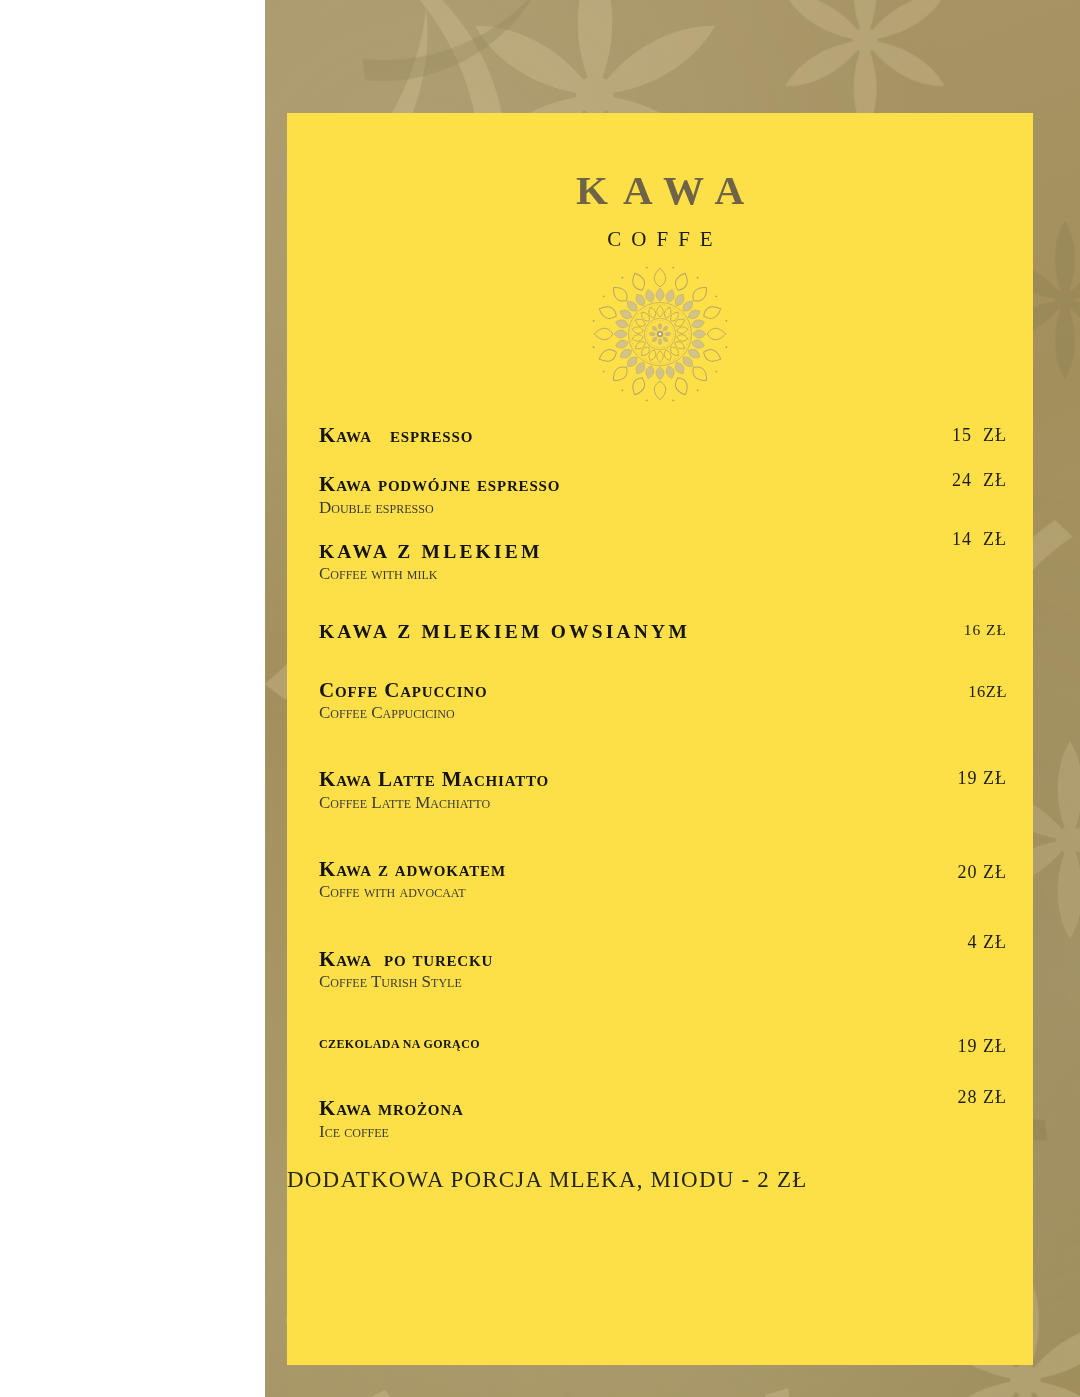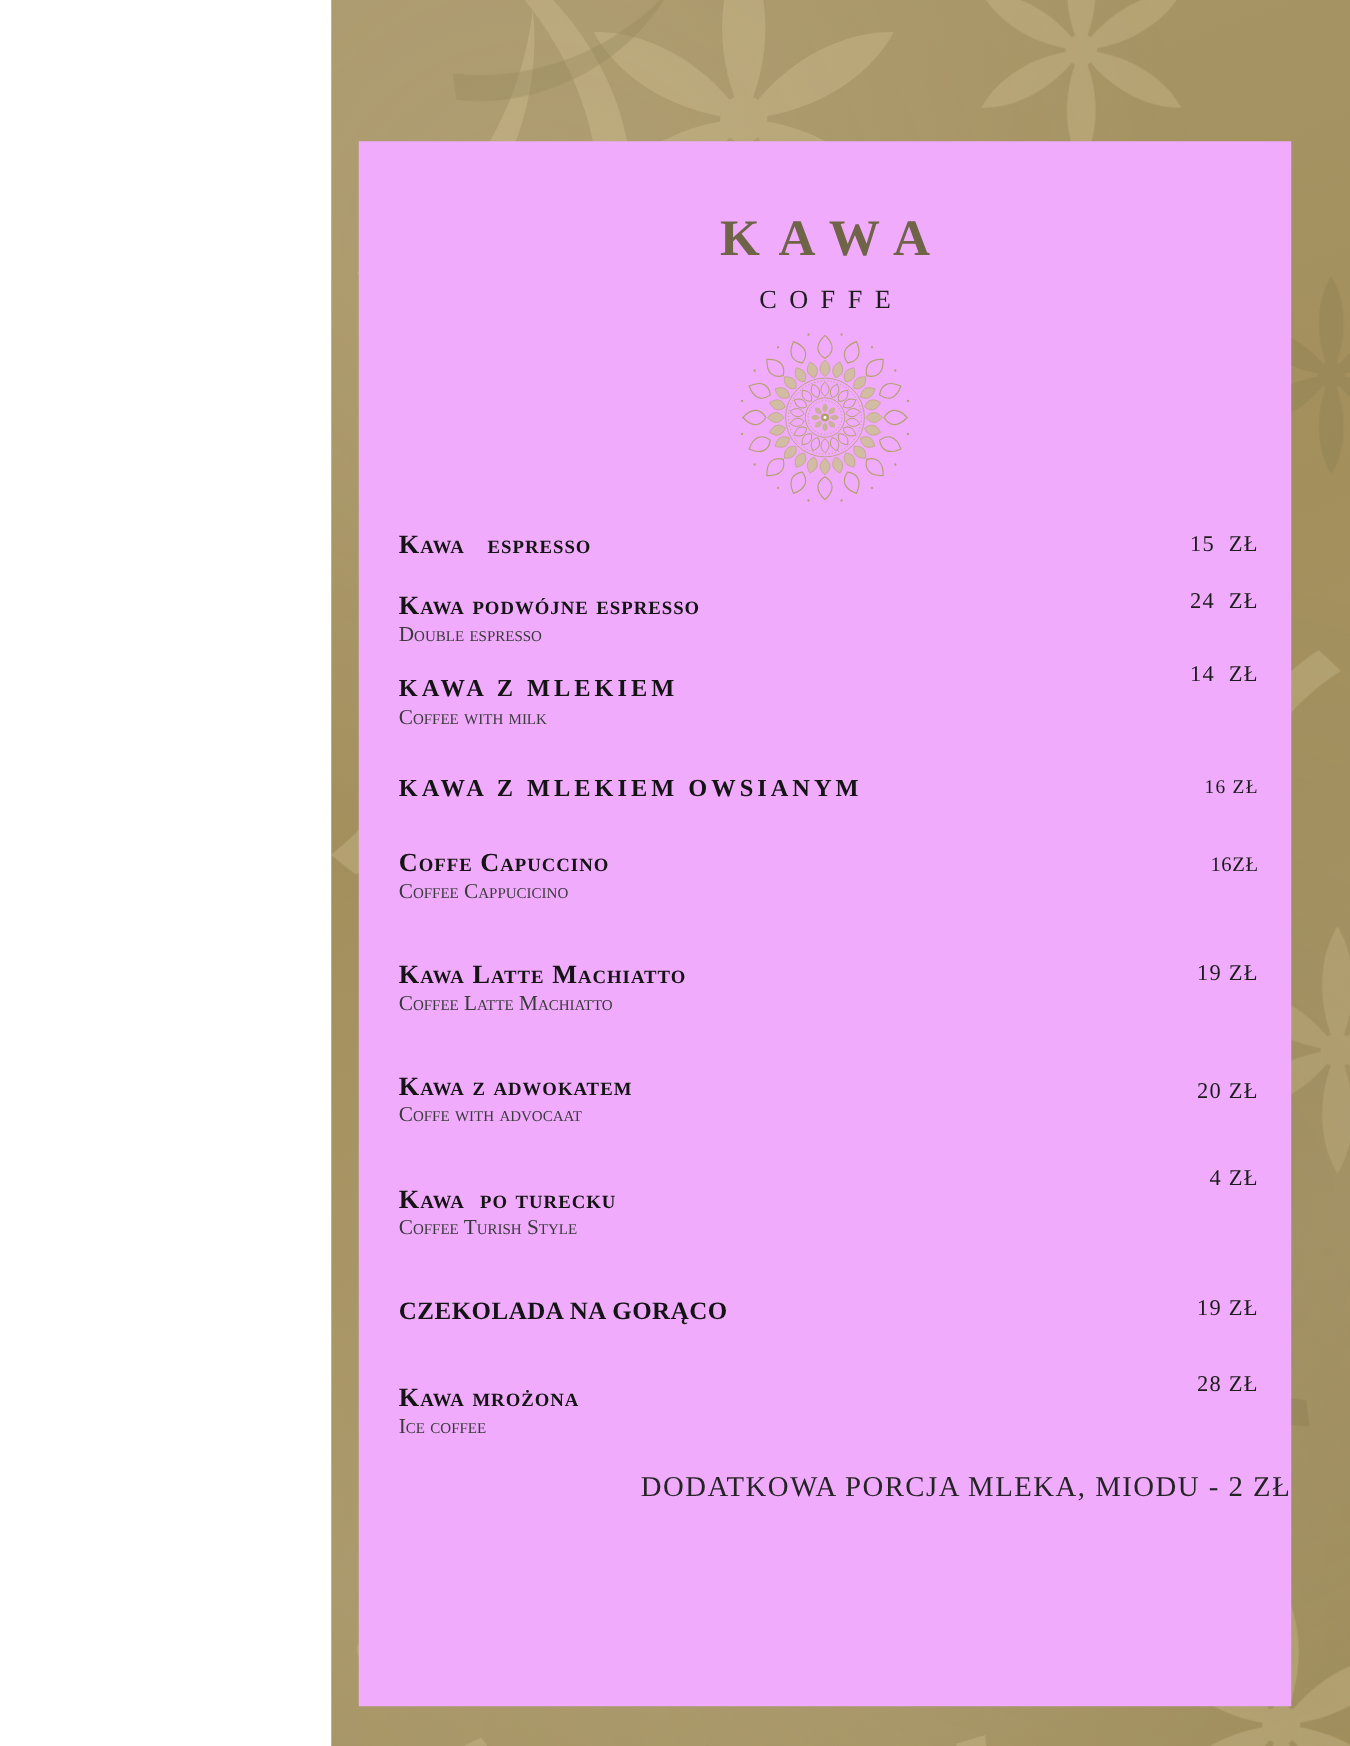--- a/index.html
+++ b/index.html
@@ -12,51 +12,51 @@
   .left-strip{position:absolute;left:0;top:0;width:265px;height:1397px;background:#ffffff;}
   .bg{position:absolute;left:265px;top:0;width:815px;height:1397px;
       background:linear-gradient(160deg,#a9976a 0%,#a28f5c 40%,#ab9a6c 75%,#a08e5b 100%);}
   .bg svg{position:absolute;left:0;top:0;}
   .bg::after{content:"";position:absolute;inset:0;
       background:
         radial-gradient(circle at 20% 15%, rgba(255,250,230,.10), transparent 40%),
         radial-gradient(circle at 80% 70%, rgba(60,50,20,.10), transparent 45%),
         radial-gradient(circle at 55% 95%, rgba(255,250,230,.08), transparent 35%);}
   
-  .card{position:absolute;left:287px;top:113px;width:746px;height:1252px;background:#f0abfc;}
+  .card{position:absolute;left:287px;top:113px;width:746px;height:1252px;background:#fde047;}
   .header{text-align:center;padding-top:57px;}
   .title{font-size:41px;font-weight:bold;color:#6f6348;letter-spacing:15px;padding-left:15px;line-height:1;}
   .subtitle{margin-top:18px;font-size:21px;color:#1c1c1c;letter-spacing:10px;padding-left:10px;line-height:1;}
   .mandala-wrap{margin-top:15px;line-height:0;}
   
   .menu-list{margin-top:20px;padding:0 26px 0 32px;}
   .row{position:relative;margin-top:45px;}
   .row:nth-child(1){margin-top:0;}
   .row:nth-child(2){margin-top:24px;}
   .row:nth-child(3){margin-top:22px;}
   .row:nth-child(4){margin-top:36px;}
   .row:nth-child(5){margin-top:34px;}
   .item-name{font-size:21px;font-weight:bold;color:#141414;white-space:pre;line-height:1.2;}
   .v-smallcaps .item-name{font-variant:small-caps;letter-spacing:.8px;}
   .v-spaced .item-name{text-transform:uppercase;letter-spacing:3.2px;font-size:19.5px;}
-  .v-caps .item-name{text-transform:uppercase;letter-spacing:.4px;font-size:20px;}
+  .v-caps .item-name{text-transform:uppercase;letter-spacing:.4px;font-size:12px;}
   .item-sub{font-variant:small-caps;font-size:17px;color:#3a3a3a;margin-top:1px;line-height:1.1;}
   .row:nth-child(2) .item-sub,.row:nth-child(3) .item-sub{margin-top:2px;}
   .item-price{position:absolute;right:0;top:0;font-size:18px;letter-spacing:1px;color:#1c1c1c;white-space:pre;}
   .row:nth-child(1) .item-price{top:2px;}
   .row:nth-child(2) .item-price{top:-2px;}
   .row:nth-child(3) .item-price{top:-11px;}
   .row:nth-child(4) .item-price{top:1px;font-size:15.5px;}
   .row:nth-child(5) .item-price{top:4px;font-size:16.5px;letter-spacing:.5px;}
   .row:nth-child(6) .item-price{top:1px;}
   .row:nth-child(7) .item-price{top:5px;text-align:right;}
   .row:nth-child(8) .item-price{top:-15px;}
   .row:nth-child(9) .item-price{top:-1px;}
   .row:nth-child(10) .item-price{top:-9px;}
-  .footer-note{margin-top:26px;text-align:right;font-size:23px;letter-spacing:1.2px;color:#242424;padding-left:32px;}
+  .footer-note{margin-top:26px;text-align:left;font-size:23px;letter-spacing:1.2px;color:#242424;}
 </style>
 </head>
 <body>
 
 <div class="left-strip"></div>
 
 <div class="bg">
   <svg width="815" height="1397" viewBox="0 0 815 1397">
     <defs>
       <path id="dleaf" d="M0 0 C 26 -34, 34 -92, 6 -138 C 22 -92, 12 -40, -14 -6 Z"></path>

